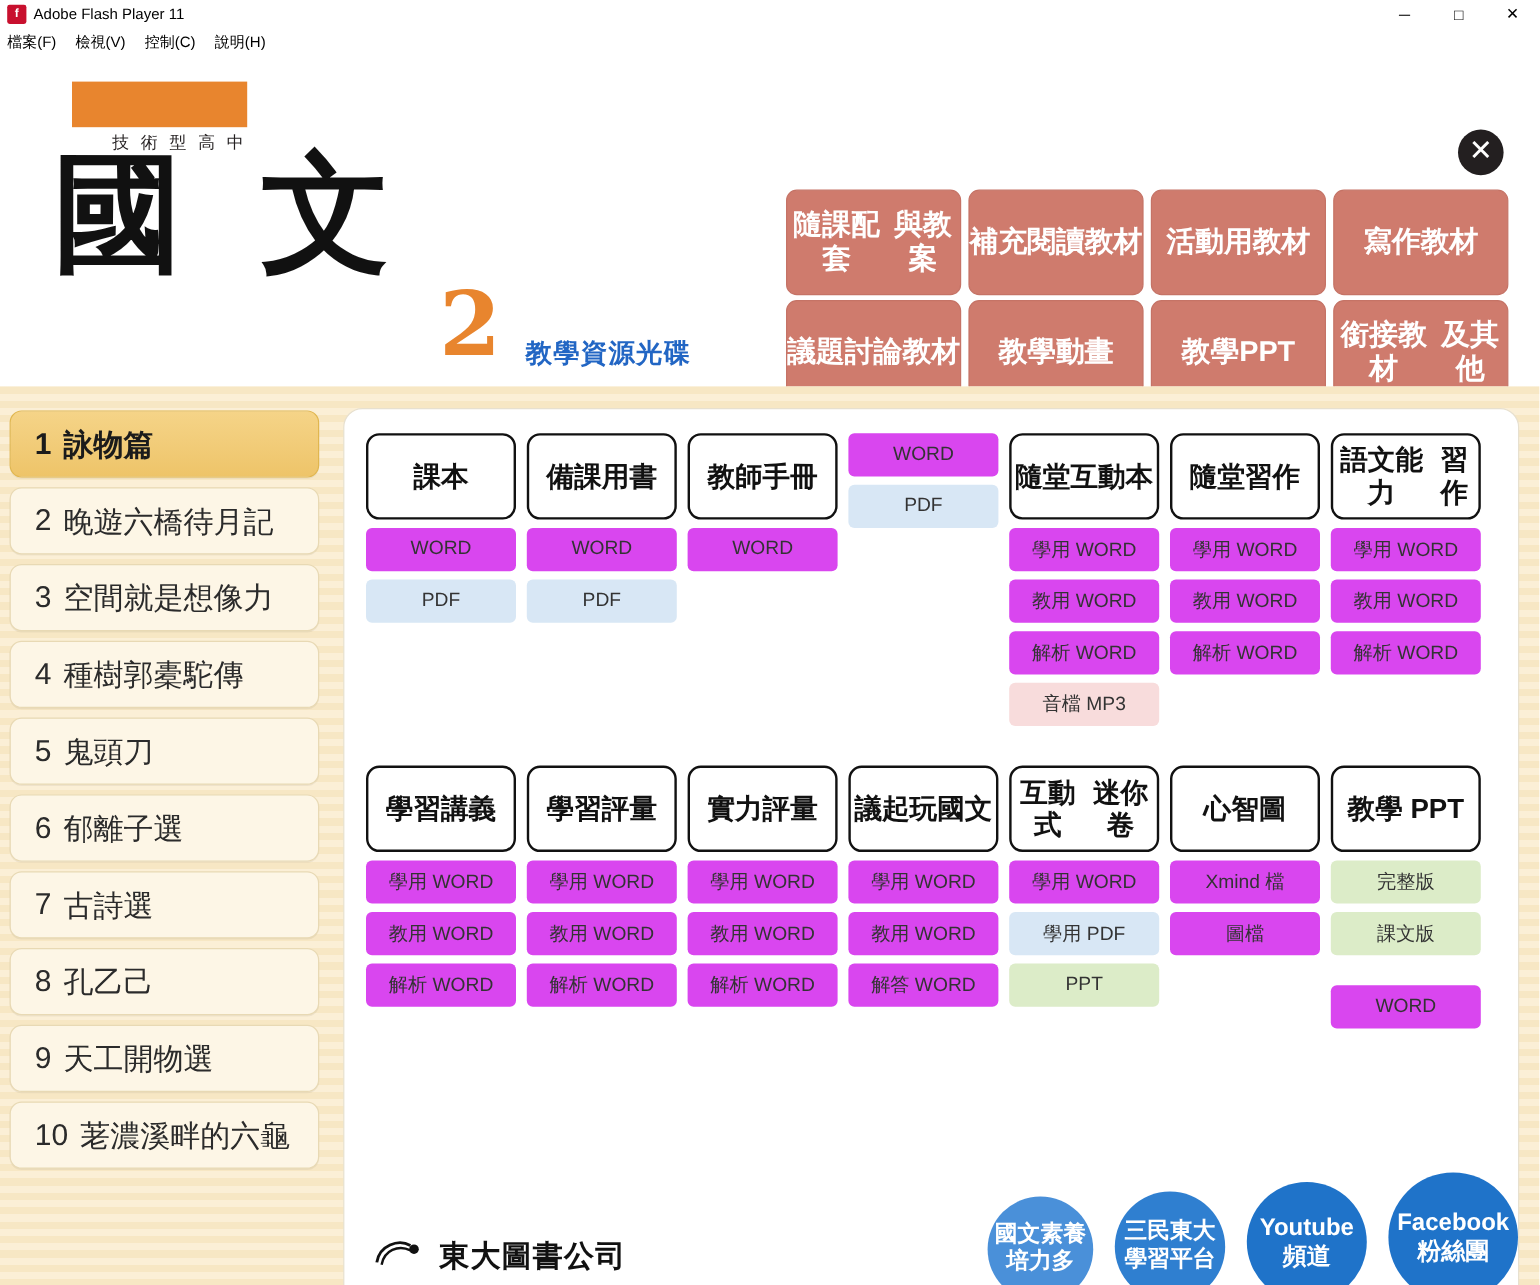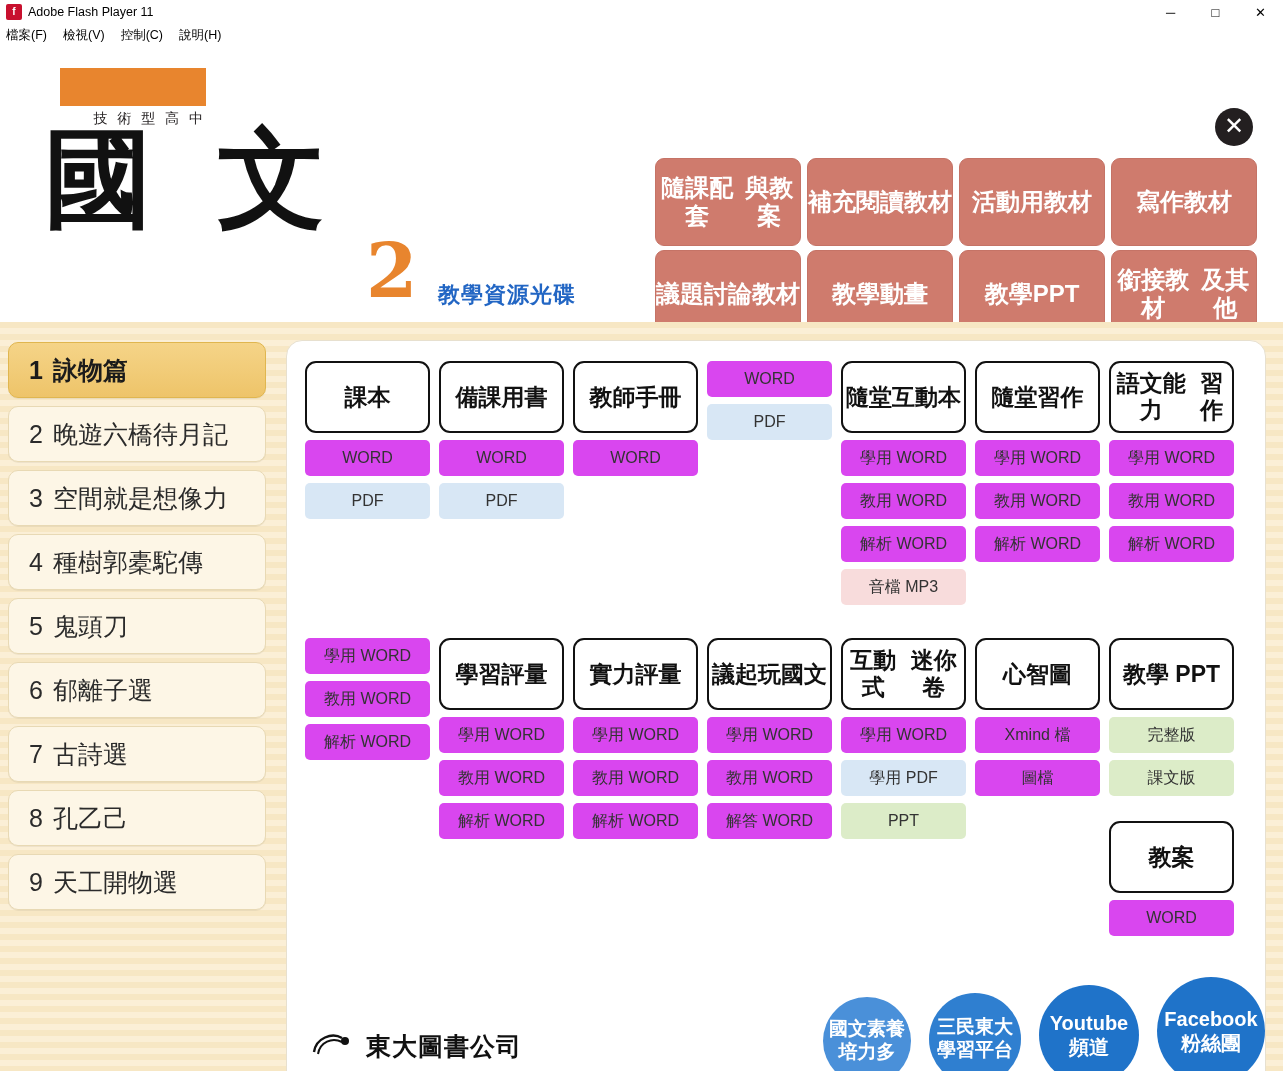--- a/index.html
+++ b/index.html
@@ -234,20 +234,24 @@
         <span>古詩選</span>
       </div>
       <div class="side-item">
         <span class="side-num">8</span>
         <span>孔乙己</span>
       </div>
       <div class="side-item">
         <span class="side-num">9</span>
         <span>天工開物選</span>
       </div>
+      <div class="side-item">
+        <span class="side-num">10</span>
+        <span>荖濃溪畔的六龜</span>
+      </div>
     </div>
 
   <div class="panel">
     <div class="grid-row" id="row1" style="left:18px; top:20px;">
         <div class="col">
           <div class="head-box">
             <div>課本</div>
           </div>
           <div class="chip gray">WORD</div>
           <div class="chip blue">PDF</div>
@@ -292,20 +296,23 @@
             <div>語文能力</div>
             <div>習作</div>
           </div>
           <div class="chip gray">學用 WORD</div>
           <div class="chip gray">教用 WORD</div>
           <div class="chip gray">解析 WORD</div>
         </div>
       </div>
     <div class="grid-row" id="row2" style="left:18px; top:297px;">
         <div class="col">
+          <div class="head-box">
+            <div>學習講義</div>
+          </div>
           <div class="chip gray">學用 WORD</div>
           <div class="chip gray">教用 WORD</div>
           <div class="chip gray">解析 WORD</div>
         </div>
         <div class="col">
           <div class="head-box">
             <div>學習評量</div>
           </div>
           <div class="chip gray">學用 WORD</div>
           <div class="chip gray">教用 WORD</div>
@@ -347,23 +354,20 @@
         <div class="col">
           <div class="head-box">
             <div>教學 PPT</div>
           </div>
           <div class="chip green">完整版</div>
           <div class="chip green">課文版</div>
         </div>
       </div>
     <div class="grid-row" id="row3" style="left:822px; top:480px;">
         <div class="col">
-          <div class="head-box">
-            <div>教案</div>
-          </div>
           <div class="chip gray">WORD</div>
         </div>
       </div>
   </div>
 
   <div class="logo">
     <svg width="46" height="28" viewBox="0 0 46 28">
       <path d="M2 22 C4 8, 20 2, 30 8" stroke="#111" stroke-width="2.4" fill="none"></path>
       <path d="M6 24 C8 12, 20 7, 30 12" stroke="#111" stroke-width="2" fill="none"></path>
       <circle cx="33" cy="11" r="4" fill="#111"></circle>

